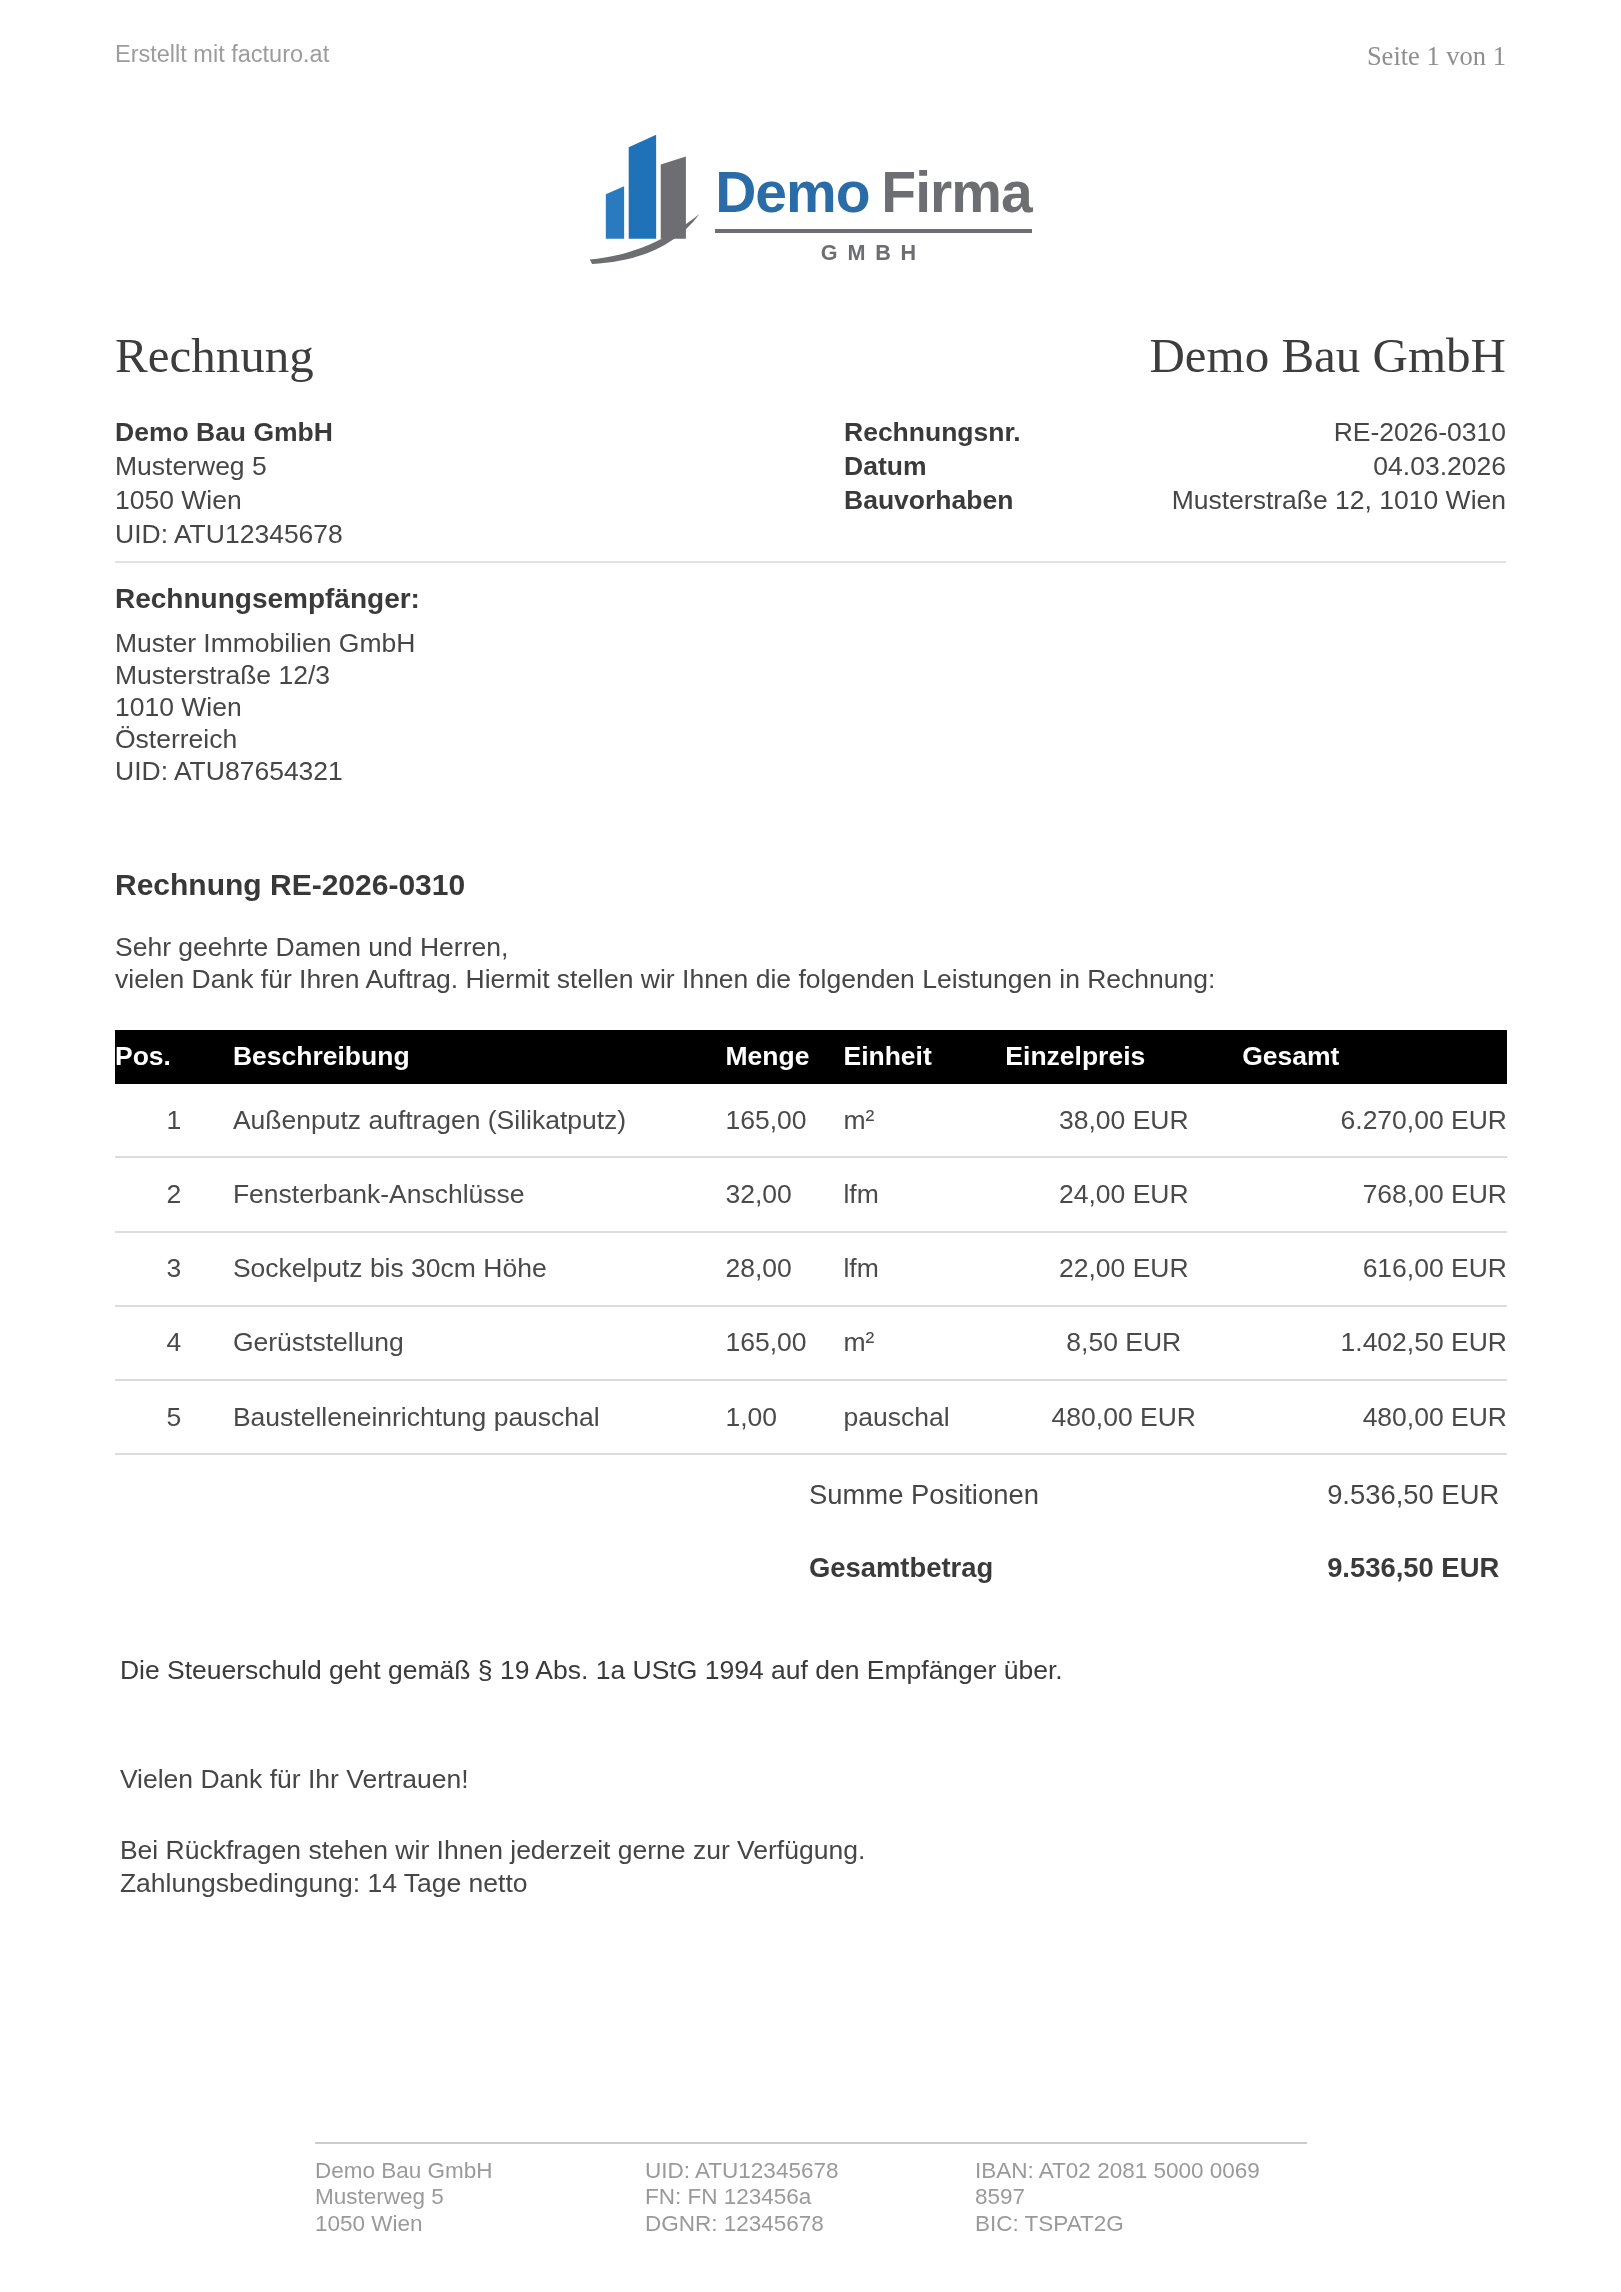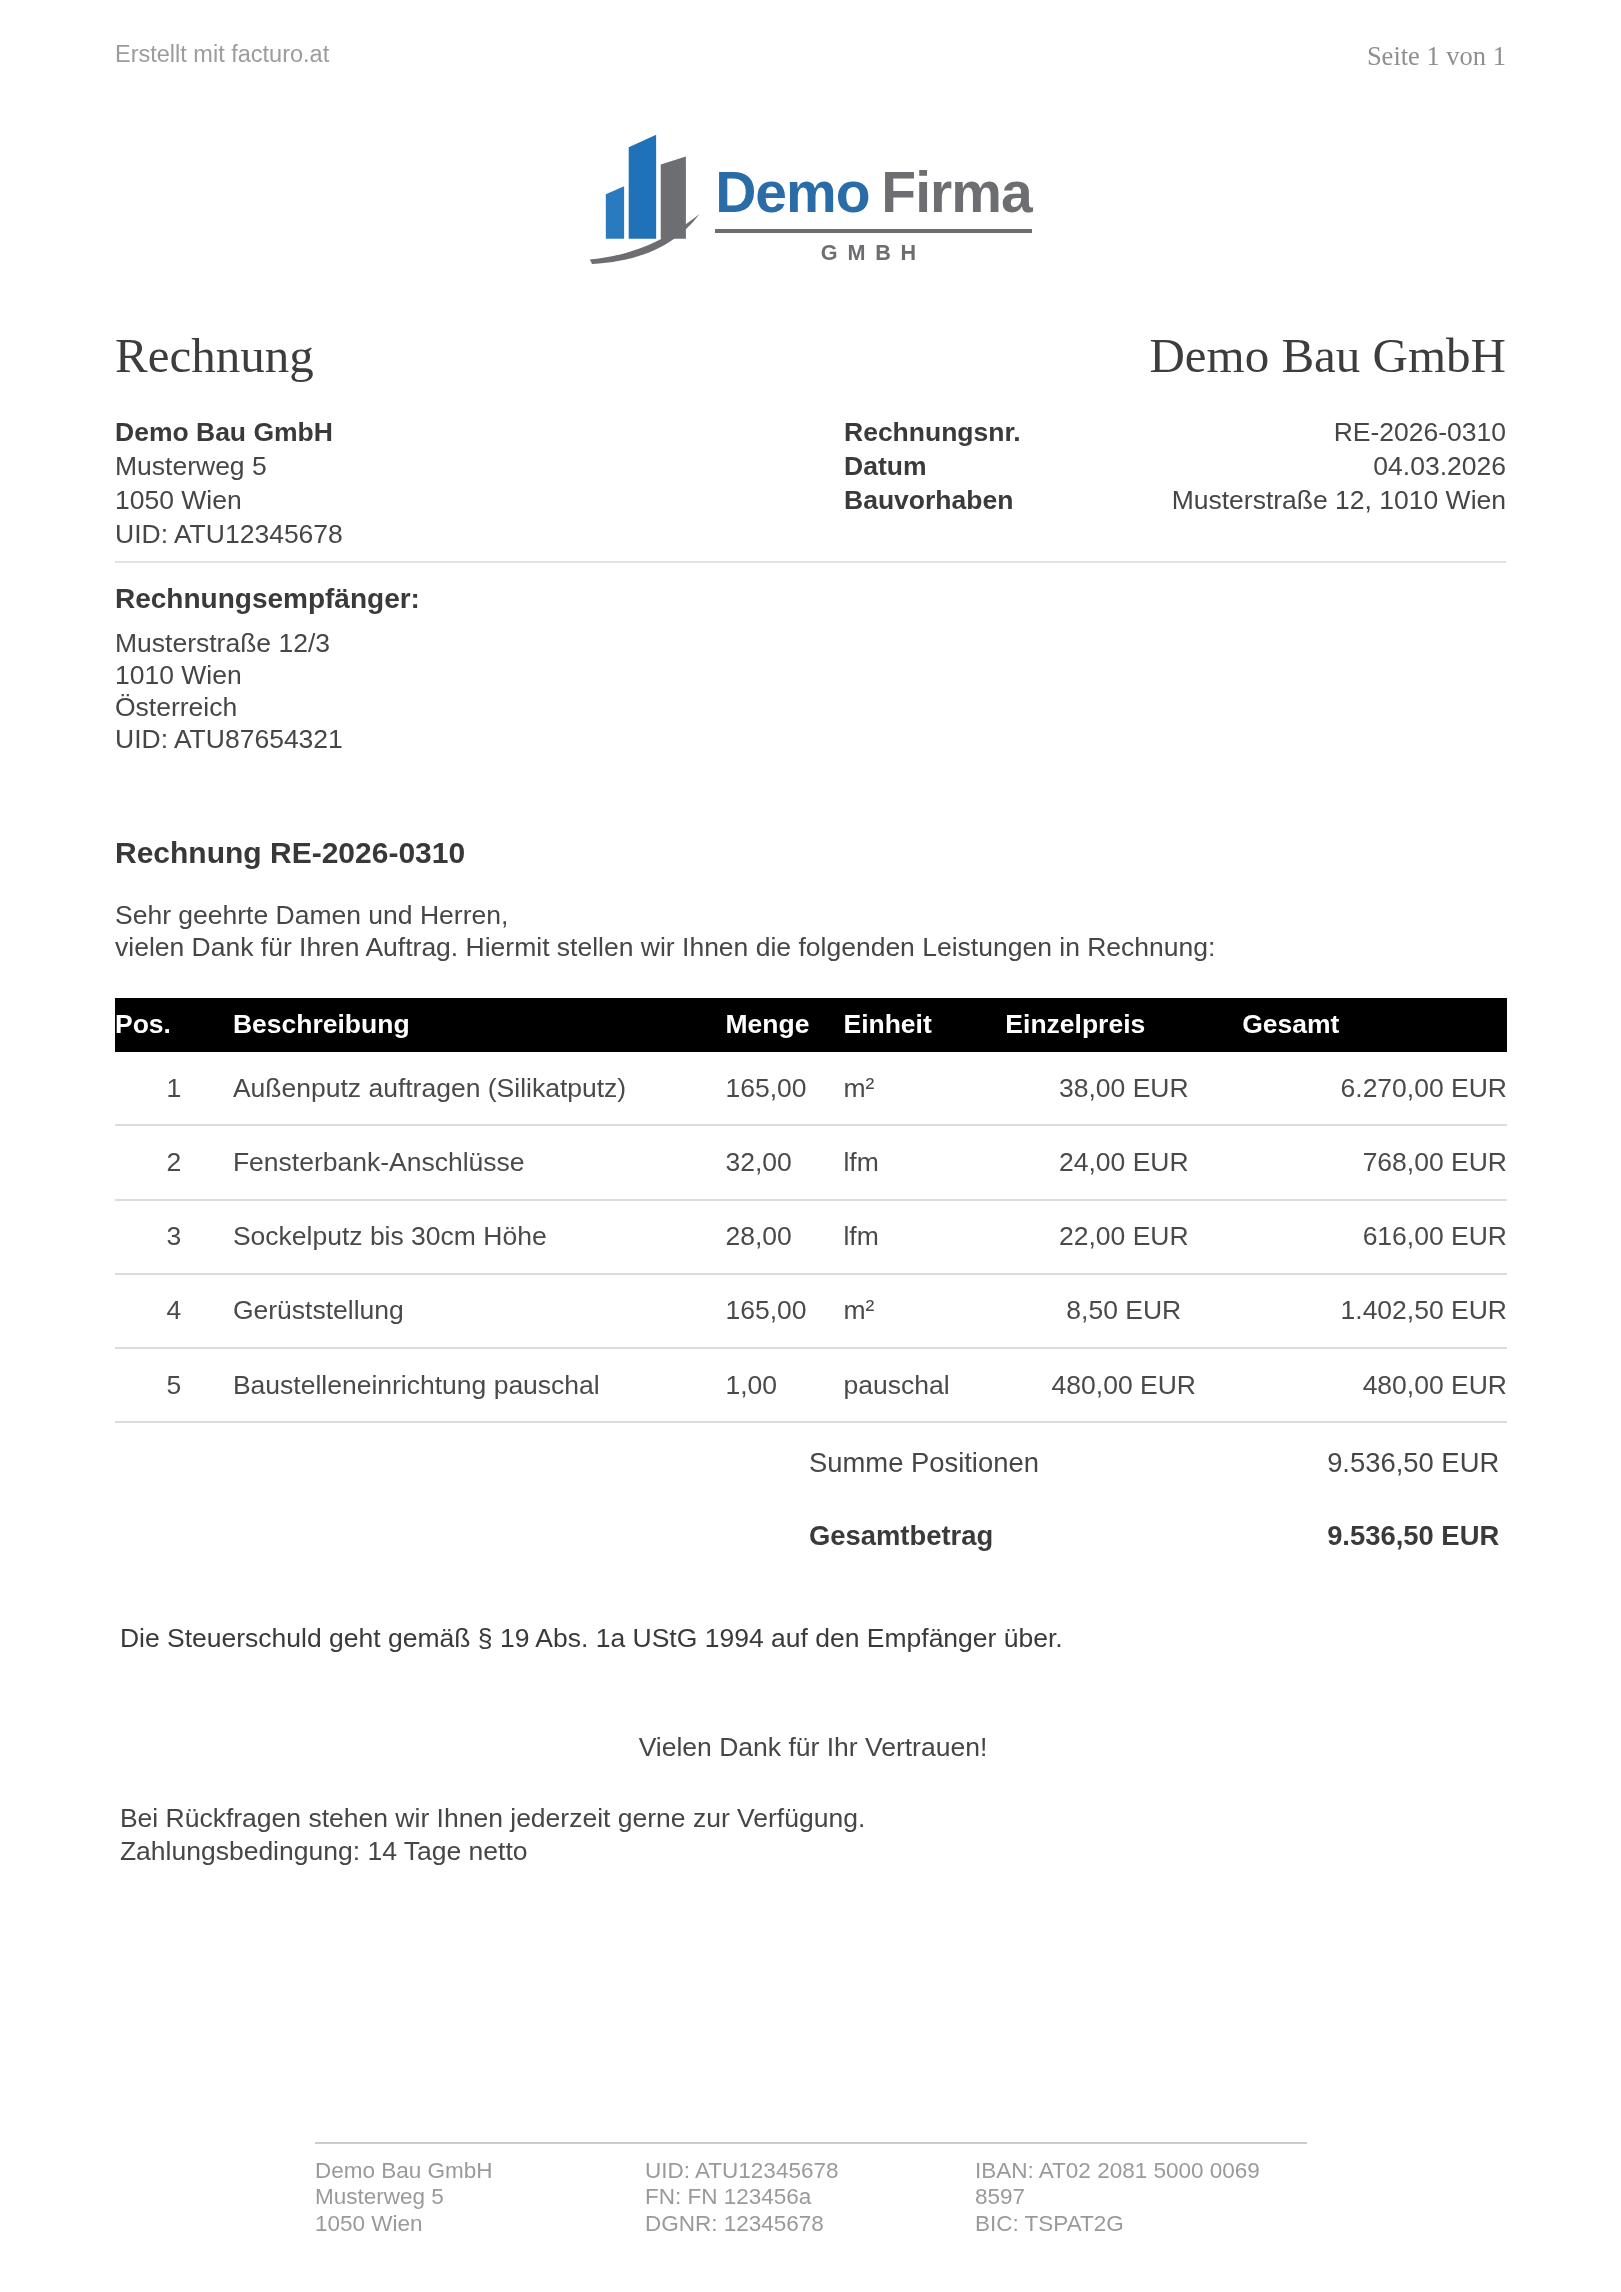--- a/index.html
+++ b/index.html
@@ -80,21 +80,21 @@
 
   
   .summary { width:1392px; border-top:2px solid #dcdcdc; padding-top:23.5px; font-size:27.4px; }
   .sum-row { display:flex; align-items:baseline; margin-bottom:17.6px; }
   .sum-label { margin-left:694px; }
   .sum-value { margin-left:auto; padding-right:7.8px; text-align:left; }
   .sum-total .sum-label, .sum-total .sum-value { font-weight:bold; color:#3a3a3a;margin-top:24px; }
 
   
   .tax-note { margin-top:71px; font-size:26.5px; font-weight:normal; color:#3a3a3a; padding-left:4.9px; }
-  .thanks { margin-top:78px; font-size:26.5px; padding-left:4.9px;text-align:center; }
+  .thanks { margin-top:78px; font-size:26.5px; padding-left:4.9px; }
   .closing { margin-top:39px; font-size:26.5px; line-height:33px; padding-left:4.9px; }
 
   
   .footer { position:absolute; left:315px; top:2142px; width:992px; border-top:2px solid #cccccc; padding-top:13.7px;
             display:flex; font-size:22.5px; line-height:26.5px; color:#9a9a9a; }
   .footer-col { width:330px; }
 </style>
 </head>
 <body>
 
@@ -148,20 +148,21 @@
         <span class="meta-label">Bauvorhaben</span>
         <span class="meta-value">Musterstraße 12, 1010 Wien</span>
       </div>
     </div>
   </div>
 
   <div class="divider"></div>
 
   <div class="recipient">
     <div class="recipient-heading">Rechnungsempfänger:</div>
+    <div>Muster Immobilien GmbH</div>
     <div>Musterstraße 12/3</div>
     <div>1010 Wien</div>
     <div>Österreich</div>
     <div>UID: ATU87654321</div>
   </div>
 
   <div class="invoice-heading">Rechnung RE-2026-0310</div>
   <div class="greeting">
     <div>Sehr geehrte Damen und Herren,</div>
     <div>vielen Dank für Ihren Auftrag. Hiermit stellen wir Ihnen die folgenden Leistungen in Rechnung:</div>

